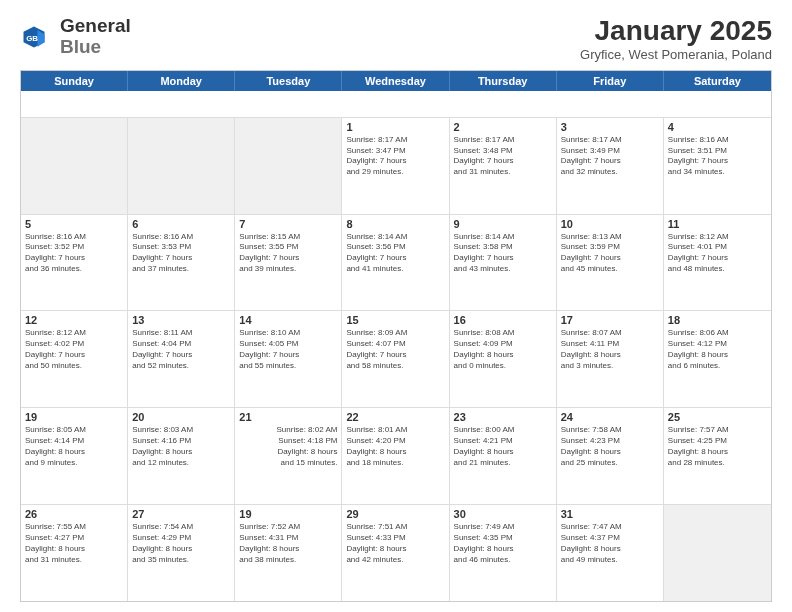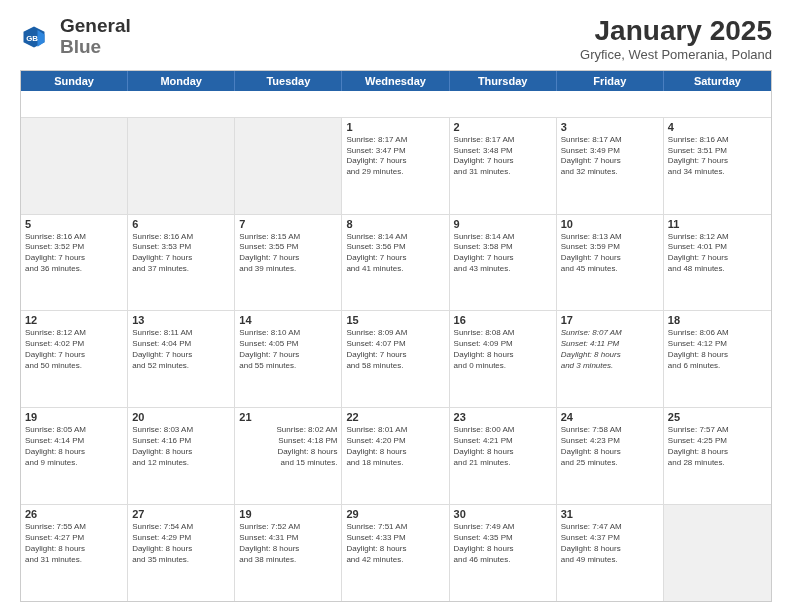--- a/index.html
+++ b/index.html
@@ -258,21 +258,21 @@
           </div>
           <div class="cal-cell">
             <div class="day-num">16</div>
             <div class="day-info" style="white-space: pre-line;">Sunrise: 8:08 AM
 Sunset: 4:09 PM
 Daylight: 8 hours
 and 0 minutes.</div>
           </div>
           <div class="cal-cell">
             <div class="day-num">17</div>
-            <div class="day-info" style="white-space: pre-line; font-style: italic;">Sunrise: 8:07 AM
+            <div class="day-info" style="white-space: pre-line;">Sunrise: 8:07 AM
 Sunset: 4:11 PM
 Daylight: 8 hours
 and 3 minutes.</div>
           </div>
           <div class="cal-cell">
             <div class="day-num">18</div>
             <div class="day-info" style="white-space: pre-line;">Sunrise: 8:06 AM
 Sunset: 4:12 PM
 Daylight: 8 hours
 and 6 minutes.</div>

